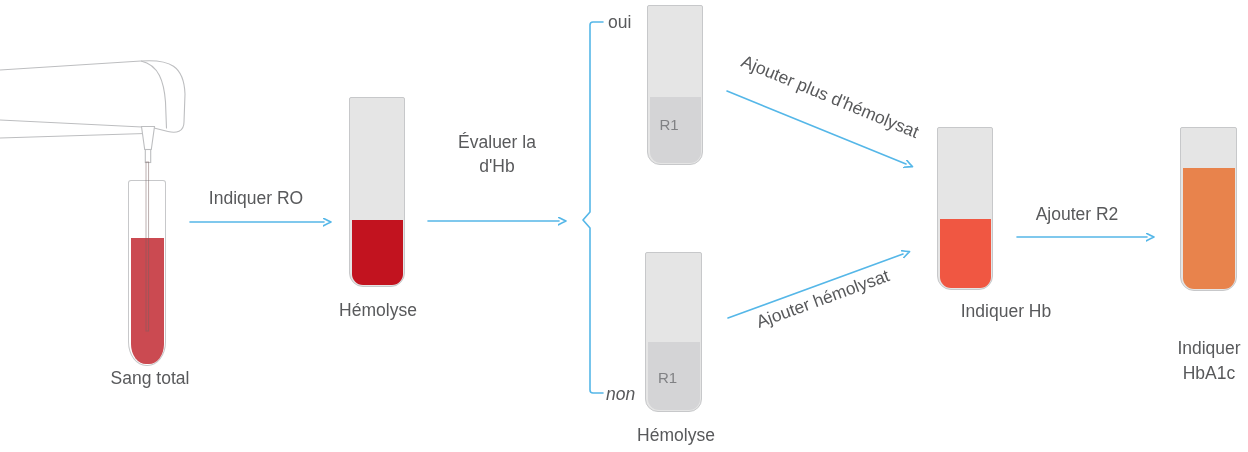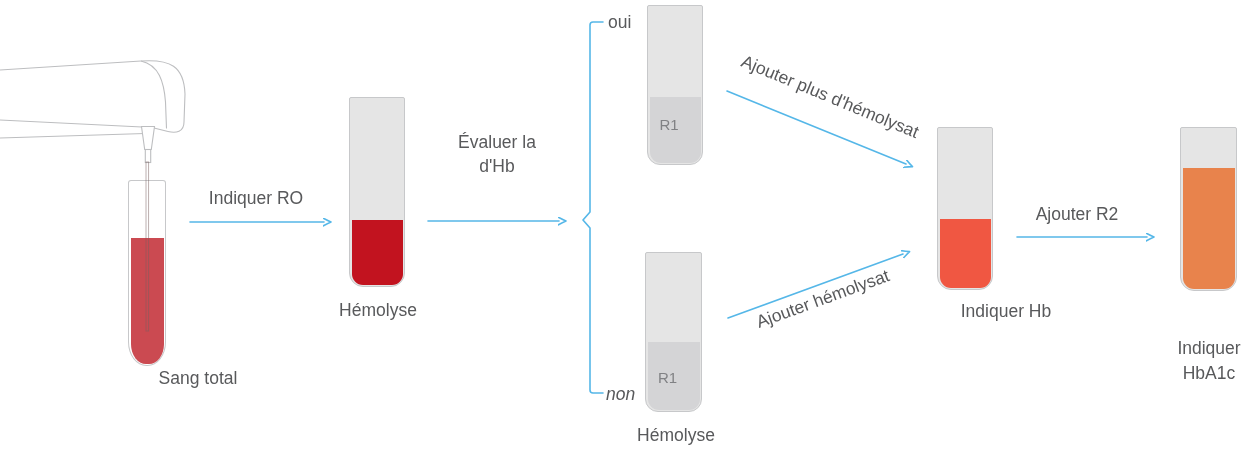--- a/index.html
+++ b/index.html
@@ -49,21 +49,21 @@
   .tube-hba1c{left:1180px;top:127px;width:57px;height:164px;border-radius:2px 2px 14px 14px;}
   .tube-hba1c .liquid{height:121px;background:var(--hba1c-orange);border-radius:0 0 11px 11px;}
 
   .r1-label{position:absolute;left:0;right:0;text-align:center;font-size:15px;color:var(--r1-text);
     transform:translateX(-6px);}
   .tube-r1-top .r1-label{top:110px;}
   .tube-r1-bottom .r1-label{top:116px;}
 
   .lbl{position:absolute;font-size:17.5px;line-height:24px;white-space:nowrap;color:var(--text-gray);}
   .ctr{transform:translateX(-50%);text-align:center;}
-  .lbl-sang{left:150px;top:366px;margin-left:48px;}
+  .lbl-sang{left:150px;top:366px;}
   .lbl-ro{left:256px;top:186px;}
   .lbl-hemolyse1{left:378px;top:298px;}
   .eval-block{left:497px;top:131px;line-height:23.5px;}
   .faible-block{left:497px;top:236px;line-height:24.5px;}
   .lbl-oui{left:608px;top:10px;text-align:center;}
   .lbl-non{left:606px;top:382px;font-style:italic;}
   .lbl-hemolyse2{left:676px;top:423px;}
   .lbl-hb{left:1006px;top:299px;}
   .lbl-r2{left:1077px;top:202px;}
   .lbl-hba1c{left:1209px;top:296px;line-height:25px;margin-top:40px;}

